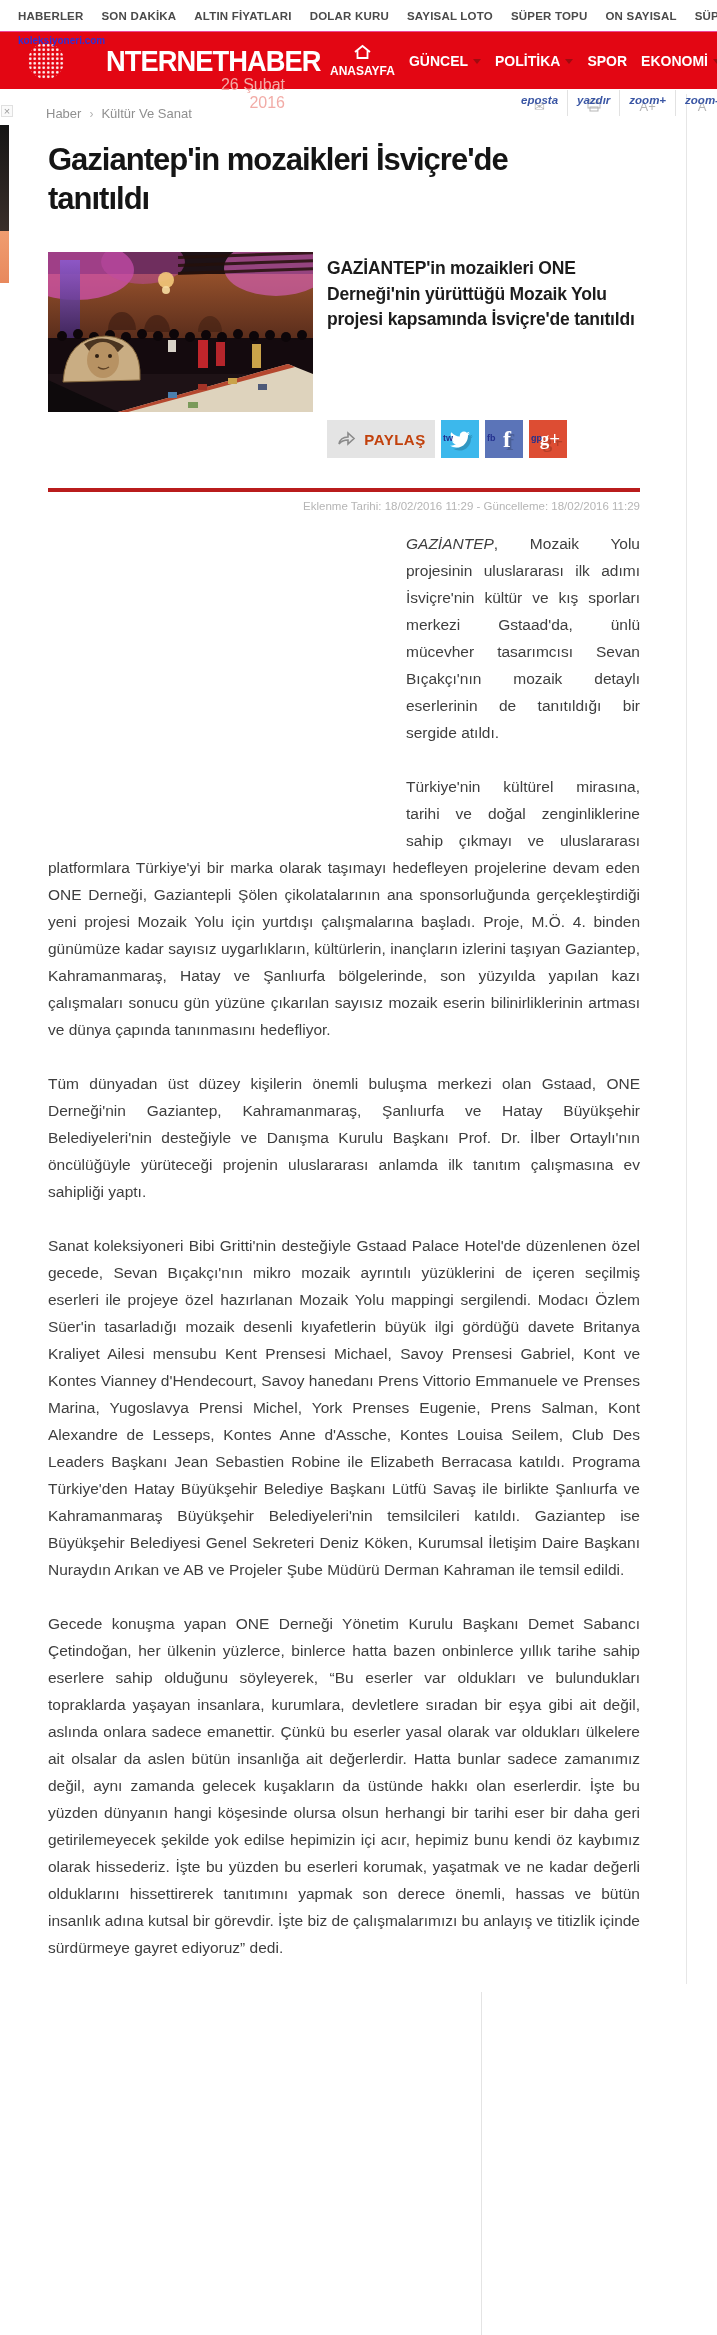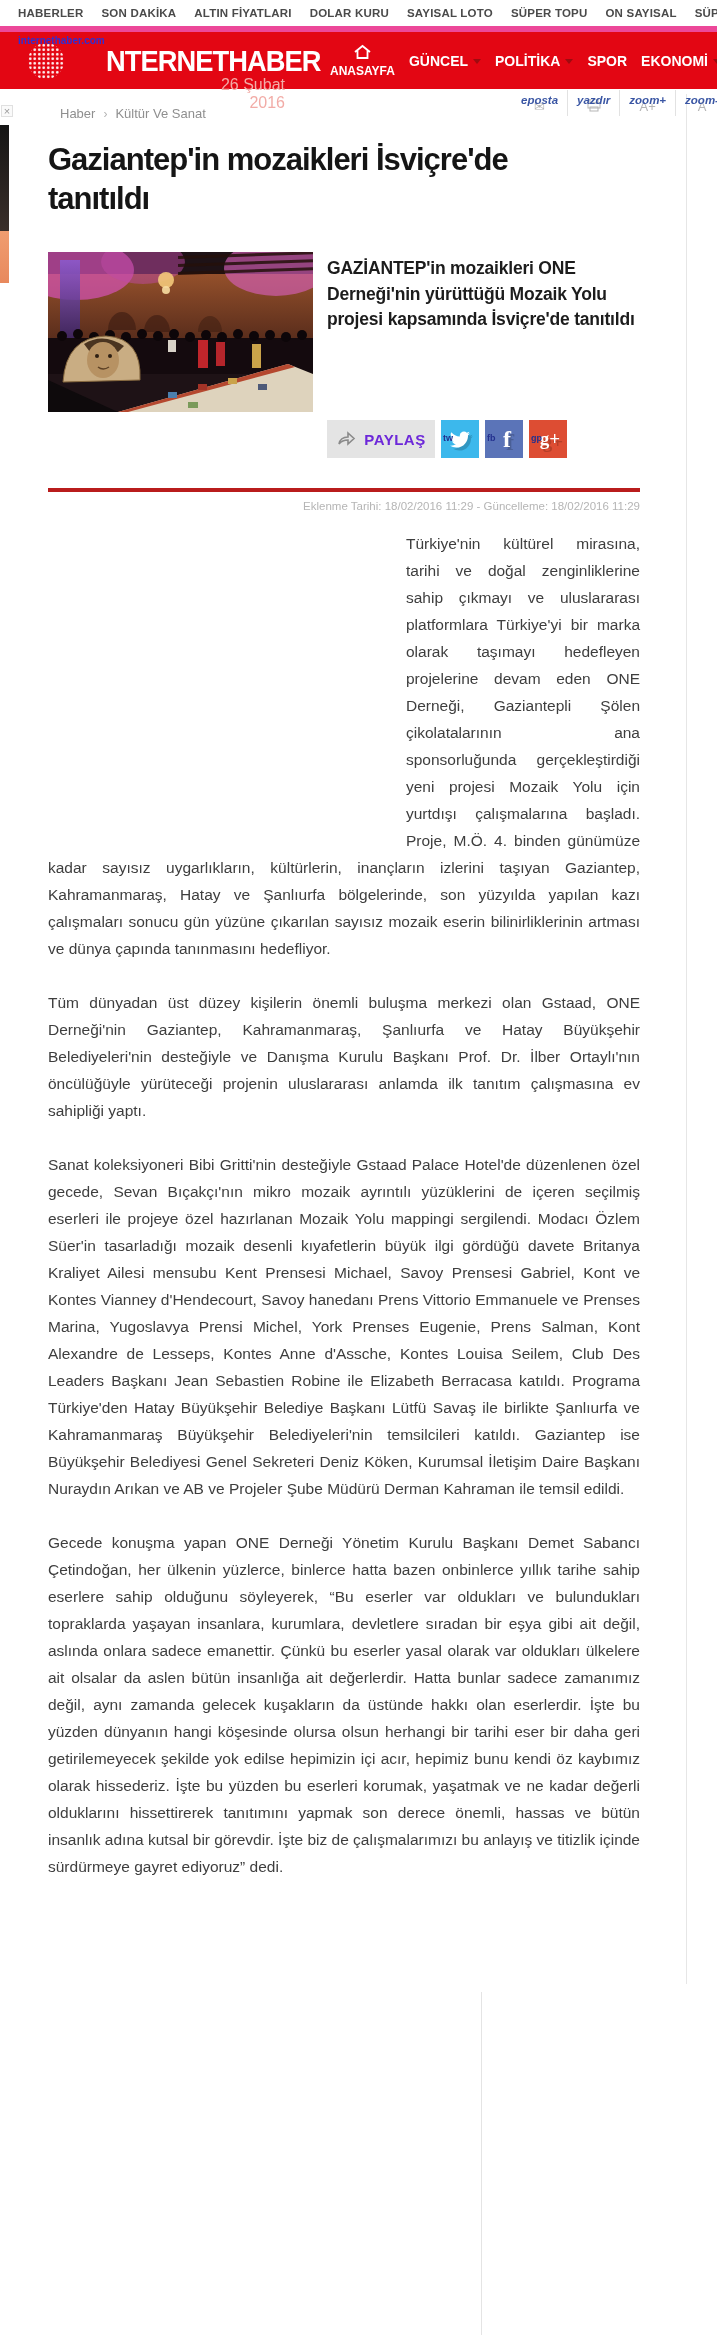--- a/index.html
+++ b/index.html
@@ -8,21 +8,21 @@
     position:relative; width:717px; height:2335px; margin:0 auto;
     background:#fff; overflow:hidden;
     font-family:"Liberation Sans", sans-serif;
   }
 
   
   .topbar {
     position:absolute; left:0; top:0; width:717px; height:32px;
     background:#fff; display:flex; align-items:center; gap:18px;
     padding-left:18px; overflow:hidden; white-space:nowrap;
-    border-bottom:6px solid #ec4899;
+    border-bottom:1px solid #ec4899;
   }
   .topbar a {
     font-size:11.5px; font-weight:bold; color:#4a4a4a; letter-spacing:.2px;
     text-decoration:none; flex:0 0 auto;
   }
 
   
   .redbar { position:absolute; left:0; top:32px; width:717px; height:57px; background:#e30613; }
   .logo-overlay {
     position:absolute; left:18px; top:35px; font-size:10px; font-weight:bold;
@@ -57,21 +57,21 @@
 
   
   .ad-close {
     position:absolute; left:1px; top:105px; width:12px; height:12px;
     font-size:11px; line-height:11px; text-align:center; color:#9a9a9a;
     border:1px solid #e0e0e0; background:#fafafa; cursor:pointer;
   }
   .ad-sliver-dark  { position:absolute; left:0; top:125px; width:9px; height:106px; background:linear-gradient(#151515,#3a2f2a); }
   .ad-sliver-orange{ position:absolute; left:0; top:231px; width:9px; height:52px; background:linear-gradient(#f09d70,#e8895d); }
 
-  .breadcrumb { position:absolute; left:60px; top:106px; font-size:13px; color:#8f8f8f; }
+  .breadcrumb { position:absolute; left:46px; top:106px; font-size:13px; color:#8f8f8f; }
   .breadcrumb a { color:#8f8f8f; text-decoration:none; cursor:pointer; }
   .crumb-sep { color:#b5b5b5; margin:0 8px; font-size:12px; }
 
   .tools { position:absolute; left:512px; top:90px; display:flex; }
   .tool-btn {
     position:relative; padding:0 9px; height:26px; cursor:pointer;
     border-right:1px solid #e2e2e2; text-align:center;
   }
   .tool-btn:last-child { border-right:none; }
   .tool-label { position:relative; z-index:2; font-size:11.5px; font-weight:bold; color:#3a56a4;font-style:italic; }
@@ -91,21 +91,21 @@
   .article-summary {
     position:absolute; left:327px; top:256px; width:316px;
     font-size:17.5px; line-height:25.5px; font-weight:bold; color:#1c1c1c;
     letter-spacing:-.2px;
   }
 
   
   .share-row { position:absolute; left:327px; top:420px; display:flex; gap:6px; height:38px; }
   .share-btn {
     width:108px; height:38px; background:#e4e4e4; display:flex; align-items:center;
-    justify-content:center; gap:8px; color:#6d28d9; font-size:15px; font-weight:bold;
+    justify-content:center; gap:8px; color:#c2410c; font-size:15px; font-weight:bold;
     letter-spacing:.5px; cursor:pointer;
   }
   .soc { position:relative; width:38px; height:38px; cursor:pointer;text-align:center; }
   .soc-tw { background:#3cb8ec; }
   .soc-fb { background:#5b74b8; }
   .soc-gp { background:#dd4d33; }
   .soc-label { position:absolute; left:2px; top:13px; font-size:9px; font-weight:bold; color:#23308f; z-index:2; }
   .soc-glyph {
     position:absolute; left:0; top:0; width:38px; height:38px;
     display:flex; align-items:center; justify-content:center; color:#fff;
@@ -144,21 +144,21 @@
     <a>SON DAKİKA</a>
     <a>ALTIN FİYATLARI</a>
     <a>DOLAR KURU</a>
     <a>SAYISAL LOTO</a>
     <a>SÜPER TOPU</a>
     <a>ON SAYISAL</a>
     <a>SÜPER LOTO</a>
   </div>
 
   <div class="redbar"></div>
-  <div class="logo-overlay">internethaber.com</div>
+  <div class="logo-overlay">koleksiyoneri.com</div>
   <div class="logo">
     <span class="logo-globe"></span>
     <span class="logo-text">NTERNETHABER</span>
   </div>
   <div class="header-date">26 Şubat 2016</div>
 
   <div class="rednav">
     <div class="nav-item nav-home">
       <span>
         <svg width="19" height="16" viewBox="0 0 19 16">
@@ -312,20 +312,21 @@
     <div class="soc soc-gp">
       <span class="soc-label">gp</span>
       <span class="soc-glyph">g+</span>
     </div>
   </div>
 
   <div class="meta-row">Eklenme Tarihi: 18/02/2016 11:29 - Güncelleme: 18/02/2016 11:29</div>
 
   <div class="article-body">
     <div class="ad-float"></div>
+    <p><span class="lead-italic">GAZİANTEP</span><span>, Mozaik Yolu projesinin uluslararası ilk adımı İsviçre'nin kültür ve kış sporları merkezi Gstaad'da, ünlü mücevher tasarımcısı Sevan Bıçakçı'nın mozaik detaylı eserlerinin de tanıtıldığı bir sergide atıldı.</span></p>
     <p>Türkiye'nin kültürel mirasına, tarihi ve doğal zenginliklerine sahip çıkmayı ve uluslararası platformlara Türkiye'yi bir marka olarak taşımayı hedefleyen projelerine devam eden ONE Derneği, Gaziantepli Şölen çikolatalarının ana sponsorluğunda gerçekleştirdiği yeni projesi Mozaik Yolu için yurtdışı çalışmalarına başladı. Proje, M.Ö. 4. binden günümüze kadar sayısız uygarlıkların, kültürlerin, inançların izlerini taşıyan Gaziantep, Kahramanmaraş, Hatay ve Şanlıurfa bölgelerinde, son yüzyılda yapılan kazı çalışmaları sonucu gün yüzüne çıkarılan sayısız mozaik eserin bilinirliklerinin artması ve dünya çapında tanınmasını hedefliyor.</p>
     <p>Tüm dünyadan üst düzey kişilerin önemli buluşma merkezi olan Gstaad, ONE Derneği'nin Gaziantep, Kahramanmaraş, Şanlıurfa ve Hatay Büyükşehir Belediyeleri'nin desteğiyle ve Danışma Kurulu Başkanı Prof. Dr. İlber Ortaylı'nın öncülüğüyle yürüteceği projenin uluslararası anlamda ilk tanıtım çalışmasına ev sahipliği yaptı.</p>
     <p>Sanat koleksiyoneri Bibi Gritti'nin desteğiyle Gstaad Palace Hotel'de düzenlenen özel gecede, Sevan Bıçakçı'nın mikro mozaik ayrıntılı yüzüklerini de içeren seçilmiş eserleri ile projeye özel hazırlanan Mozaik Yolu mappingi sergilendi. Modacı Özlem Süer'in tasarladığı mozaik desenli kıyafetlerin büyük ilgi gördüğü davete Britanya Kraliyet Ailesi mensubu Kent Prensesi Michael, Savoy Prensesi Gabriel, Kont ve Kontes Vianney d'Hendecourt, Savoy hanedanı Prens Vittorio Emmanuele ve Prenses Marina, Yugoslavya Prensi Michel, York Prenses Eugenie, Prens Salman, Kont Alexandre de Lesseps, Kontes Anne d'Assche, Kontes Louisa Seilem, Club Des Leaders Başkanı Jean Sebastien Robine ile Elizabeth Berracasa katıldı. Programa Türkiye'den Hatay Büyükşehir Belediye Başkanı Lütfü Savaş ile birlikte Şanlıurfa ve Kahramanmaraş Büyükşehir Belediyeleri'nin temsilcileri katıldı. Gaziantep ise Büyükşehir Belediyesi Genel Sekreteri Deniz Köken, Kurumsal İletişim Daire Başkanı Nuraydın Arıkan ve AB ve Projeler Şube Müdürü Derman Kahraman ile temsil edildi.</p>
     <p>Gecede konuşma yapan ONE Derneği Yönetim Kurulu Başkanı Demet Sabancı Çetindoğan, her ülkenin yüzlerce, binlerce hatta bazen onbinlerce yıllık tarihe sahip eserlere sahip olduğunu söyleyerek, “Bu eserler var oldukları ve bulundukları topraklarda yaşayan insanlara, kurumlara, devletlere sıradan bir eşya gibi ait değil, aslında onlara sadece emanettir. Çünkü bu eserler yasal olarak var oldukları ülkelere ait olsalar da aslen bütün insanlığa ait değerlerdir. Hatta bunlar sadece zamanımız değil, aynı zamanda gelecek kuşakların da üstünde hakkı olan eserlerdir. İşte bu yüzden dünyanın hangi köşesinde olursa olsun herhangi bir tarihi eser bir daha geri getirilemeyecek şekilde yok edilse hepimizin içi acır, hepimiz bunu kendi öz kaybımız olarak hissederiz. İşte bu yüzden bu eserleri korumak, yaşatmak ve ne kadar değerli olduklarını hissettirerek tanıtımını yapmak son derece önemli, hassas ve bütün insanlık adına kutsal bir görevdir. İşte biz de çalışmalarımızı bu anlayış ve titizlik içinde sürdürmeye gayret ediyoruz” dedi.</p>
   </div>
 
   <div class="right-vline"></div>
   <div class="bottom-vline"></div>
 
 </div>

